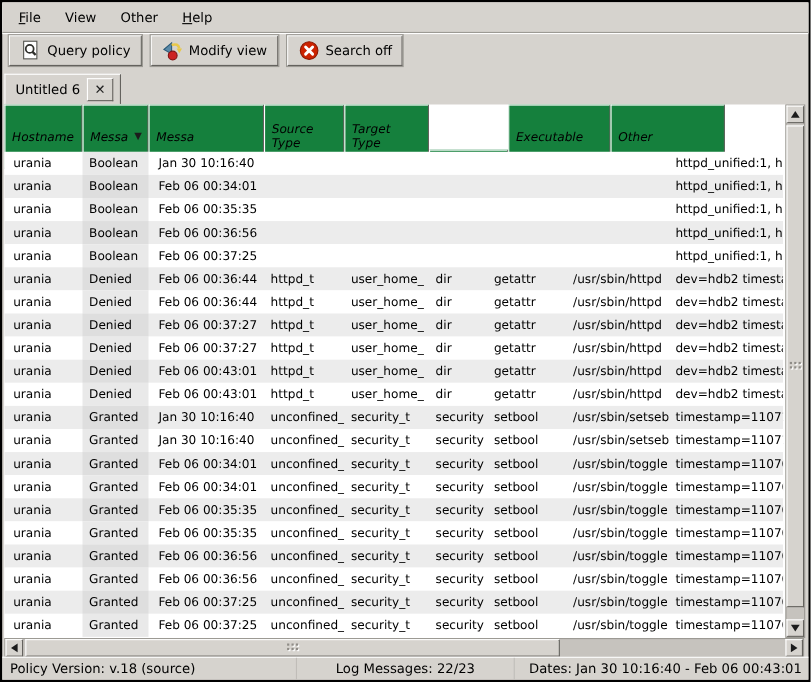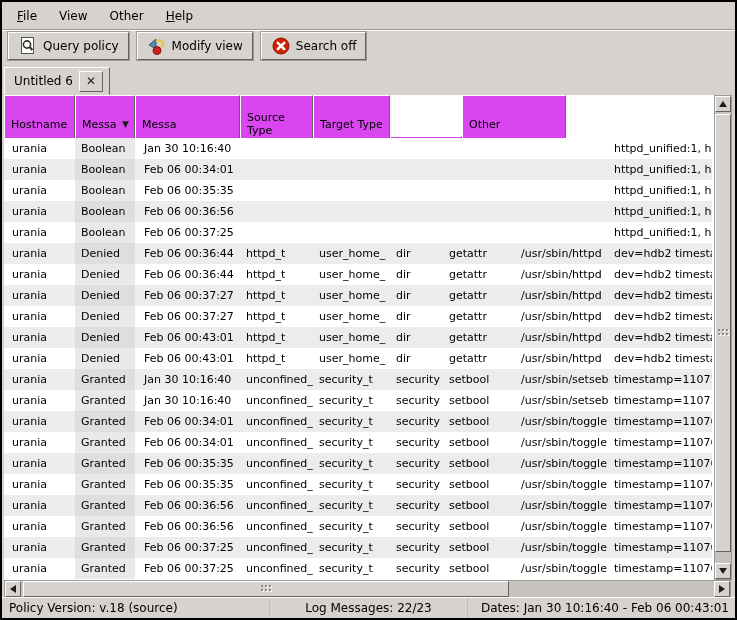--- a/index.html
+++ b/index.html
@@ -40,23 +40,23 @@
     margin-left:auto;width:24px;height:21px;background:#d6d3ce;
     border:1px solid;border-color:#ffffff #64625e #64625e #ffffff;
     font-family:inherit;font-size:12px;font-weight:bold;color:#222;
     display:flex;align-items:center;justify-content:center;padding:0;
   }
   
   .main{position:absolute;top:93px;left:2px;width:727px;height:485px;background:#ffffff;}
   .thead{position:absolute;top:0;left:0;height:43px;display:flex;}
   .hcell{
     box-sizing:border-box;flex:0 0 auto;height:58px;
-    background:#d946ef;border:1px solid;border-color:#ffffff #64625e #64625e #ffffff;
+    background:#15803d;border:1px solid;border-color:#ffffff #64625e #64625e #ffffff;
     display:flex;align-items:center;padding:2px 5px 2px 6px;
-    font-size:11px;line-height:13px;overflow:hidden;
+    font-size:11px;line-height:13px;overflow:hidden;font-style:italic;
   }
   .hcell .hlabel{white-space:pre-line;}
   .sort-arrow{margin-left:auto;font-size:9px;color:#1c1c1c;padding-left:3px;}
   .tbody{position:absolute;top:43px;left:0;width:708px;height:442px;overflow:hidden;background:#fff;}
   .row{display:flex;height:21px;}
   .row:nth-child(odd){background:#ffffff;}
   .row:nth-child(even){background:#ececec;}
   .cell{
     box-sizing:border-box;flex:0 0 auto;height:21px;line-height:21px;
     padding-left:6px;font-size:11px;white-space:nowrap;overflow:hidden;
@@ -181,20 +181,23 @@
         </div>
         <div class="hcell" style="width: 73px;">
           <span class="hlabel">Source Type</span>
         </div>
         <div class="hcell" style="width: 77px;">
           <span class="hlabel">Target Type</span>
         </div>
         <div class="hcell" style="width: 72px; margin-top: 41px;">
           <span class="hlabel">Permission</span>
         </div>
+        <div class="hcell" style="width: 93px;">
+          <span class="hlabel">Executable</span>
+        </div>
         <div class="hcell" style="width: 104px;">
           <span class="hlabel">Other</span>
         </div>
       </div>
     <div class="tbody">
         <div class="row">
           <div class="cell c0" style="width: 71px;">urania</div>
           <div class="cell c1" style="width: 60px;">Boolean</div>
           <div class="cell c2" style="width: 105px;">Jan 30 10:16:40</div>
           <div class="cell c3" style="width: 73px;"></div>

